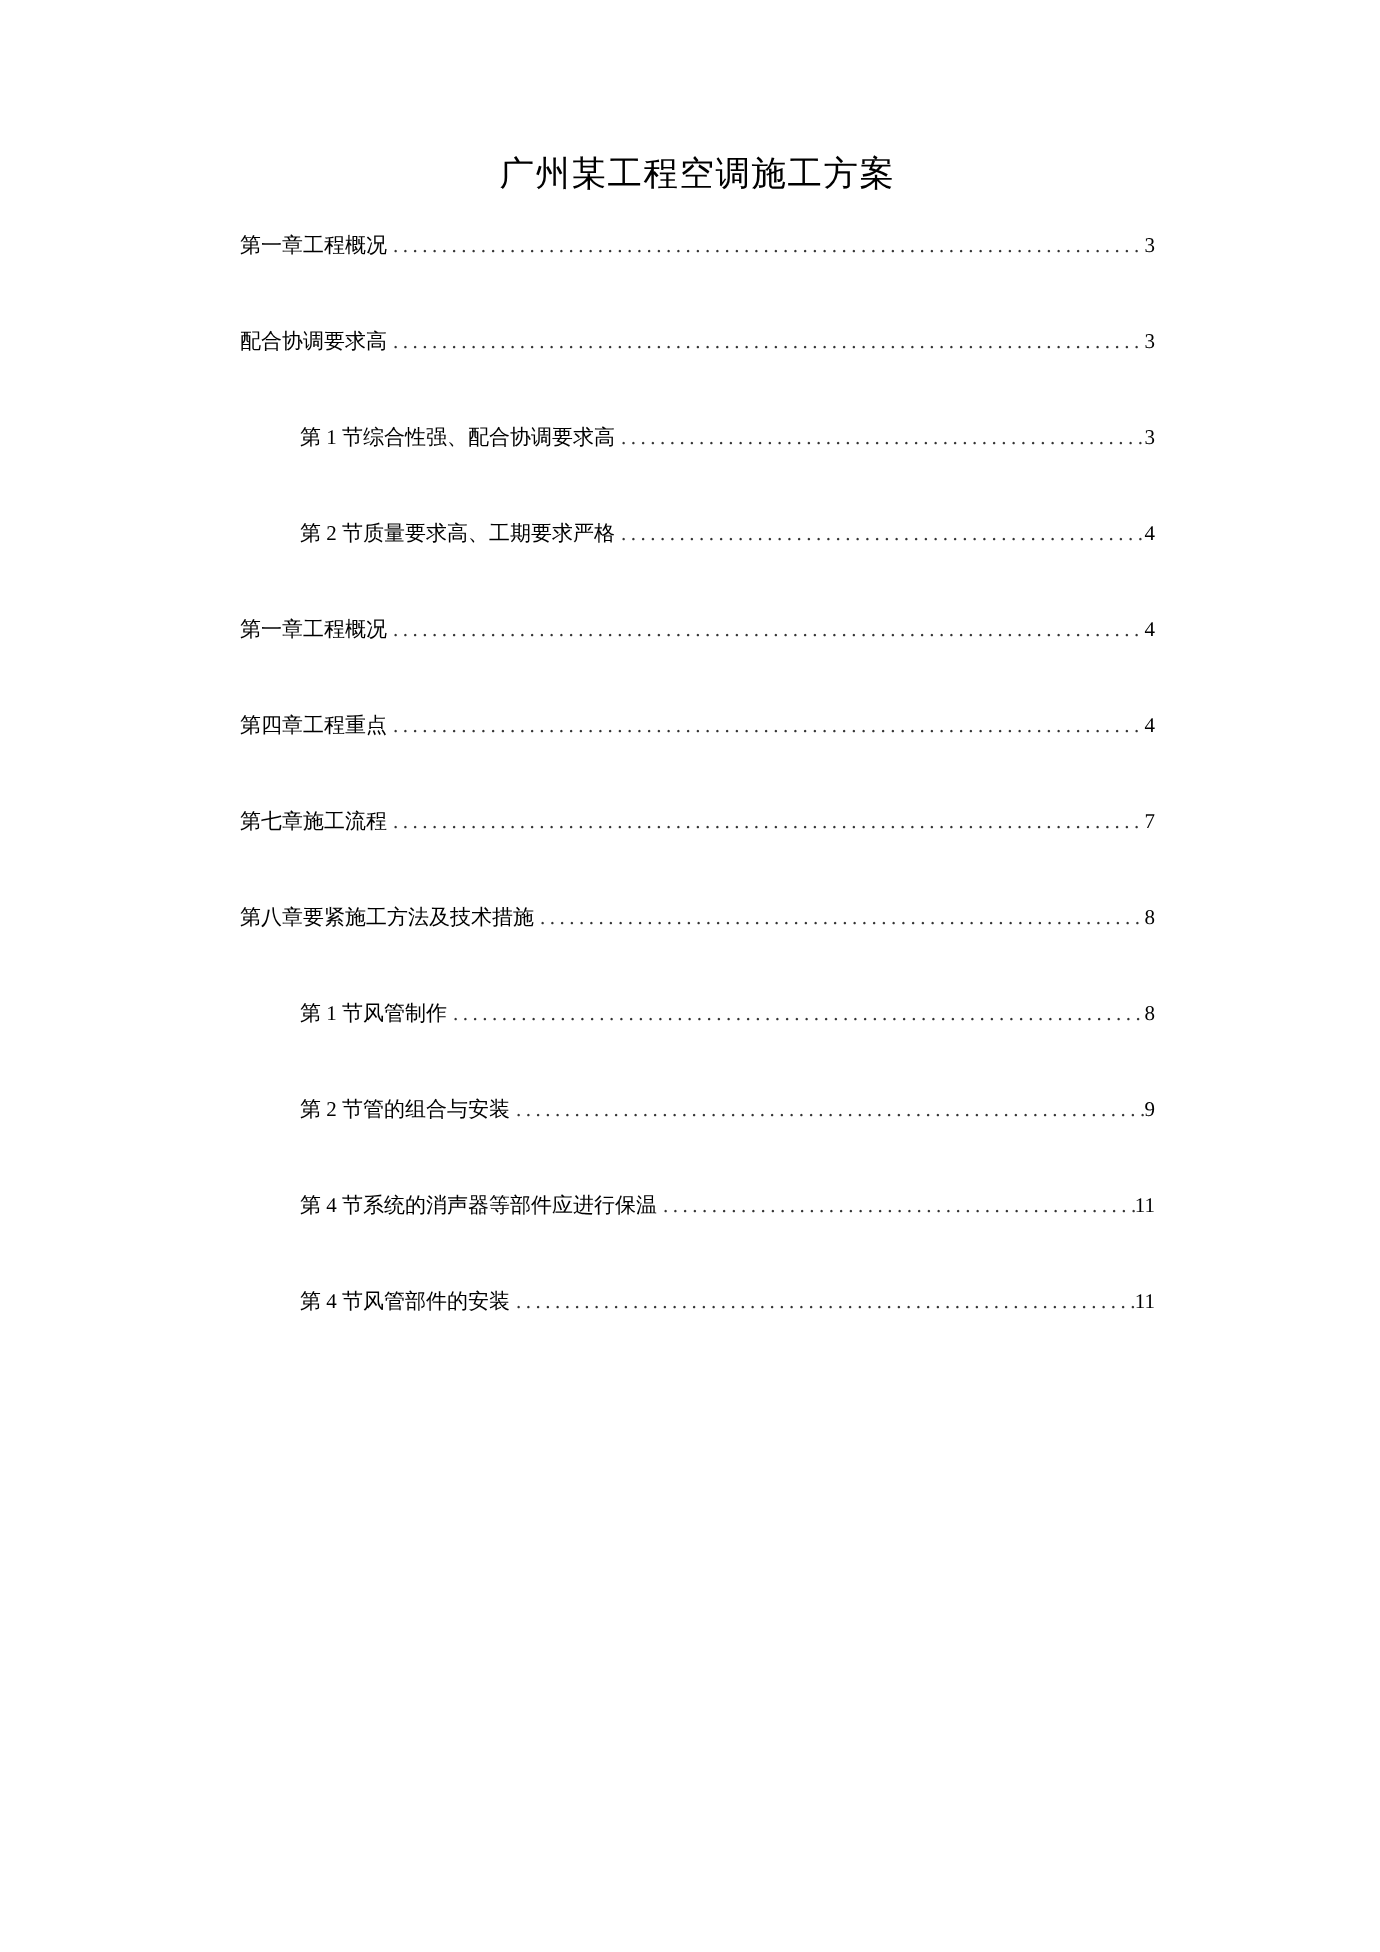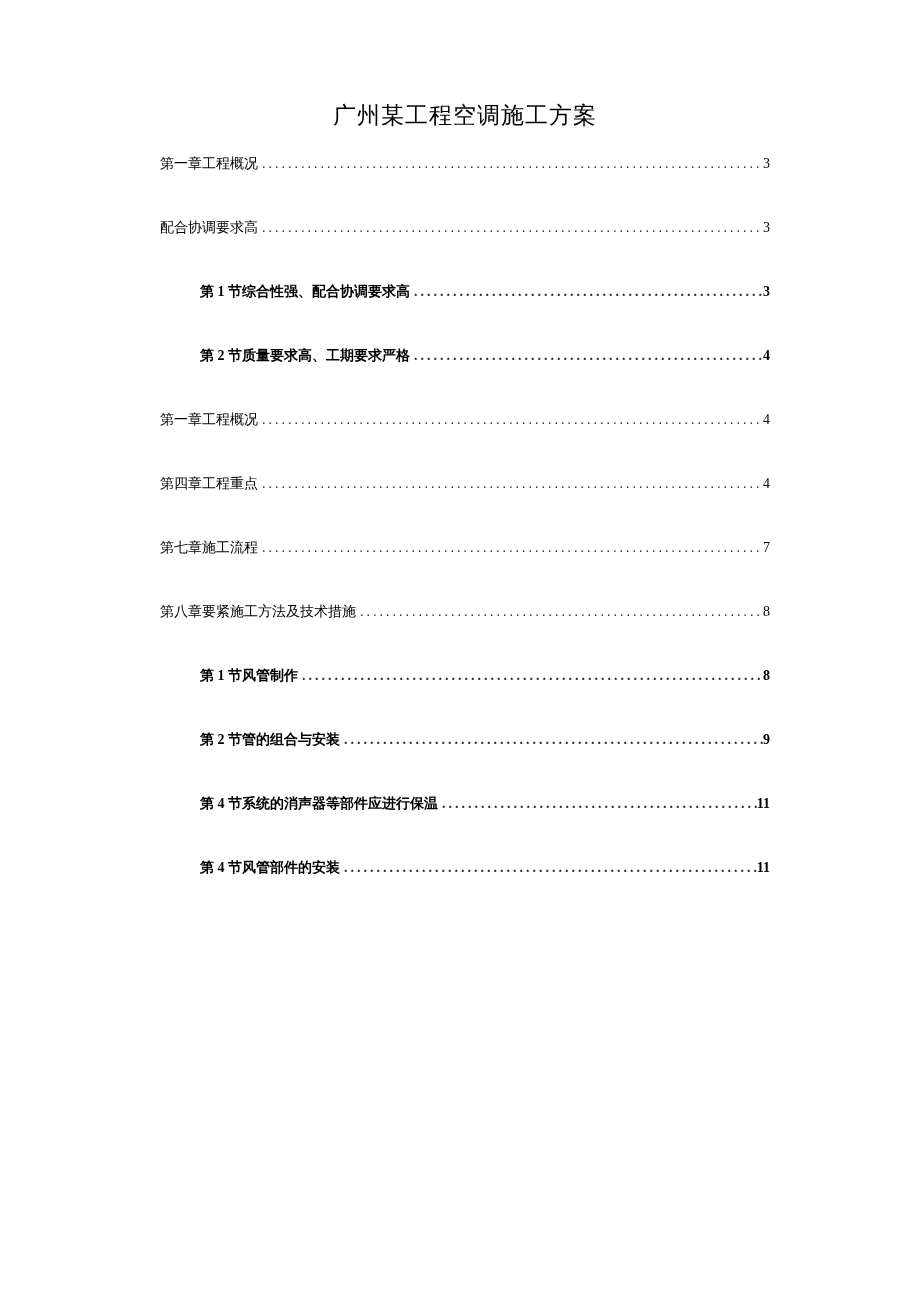--- a/index.html
+++ b/index.html
@@ -29,21 +29,20 @@
       display: flex;
       align-items: baseline;
       margin-bottom: 46px;
       white-space: nowrap;
     }
     .toc-entry.level-1 {
       padding-left: 0;
     }
     .toc-entry.level-2 {
       padding-left: 40px;
-      font-weight: bold;
     }
     .toc-label {
       flex-shrink: 0;
     }
     .toc-dots {
       flex: 1;
       overflow: hidden;
       letter-spacing: 3px;
       padding: 0 4px;
       color: #333;

